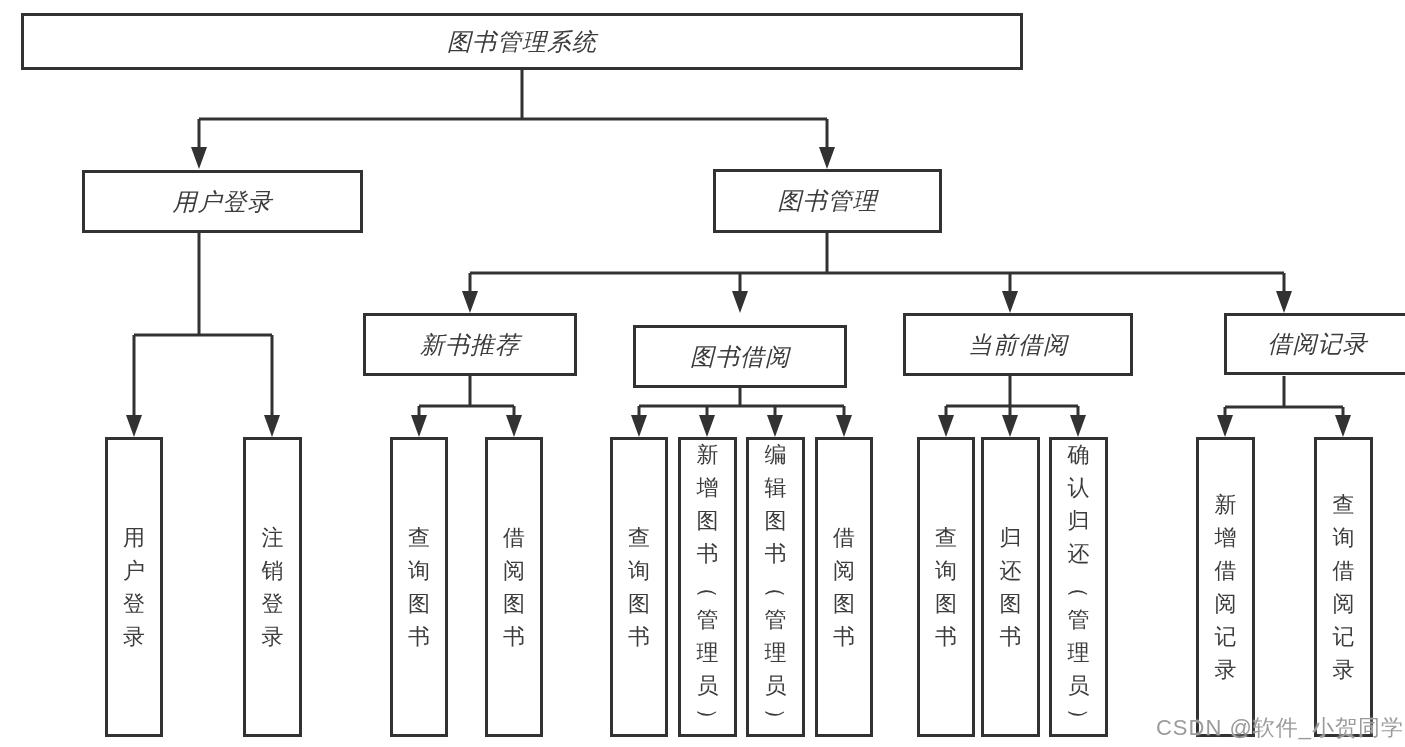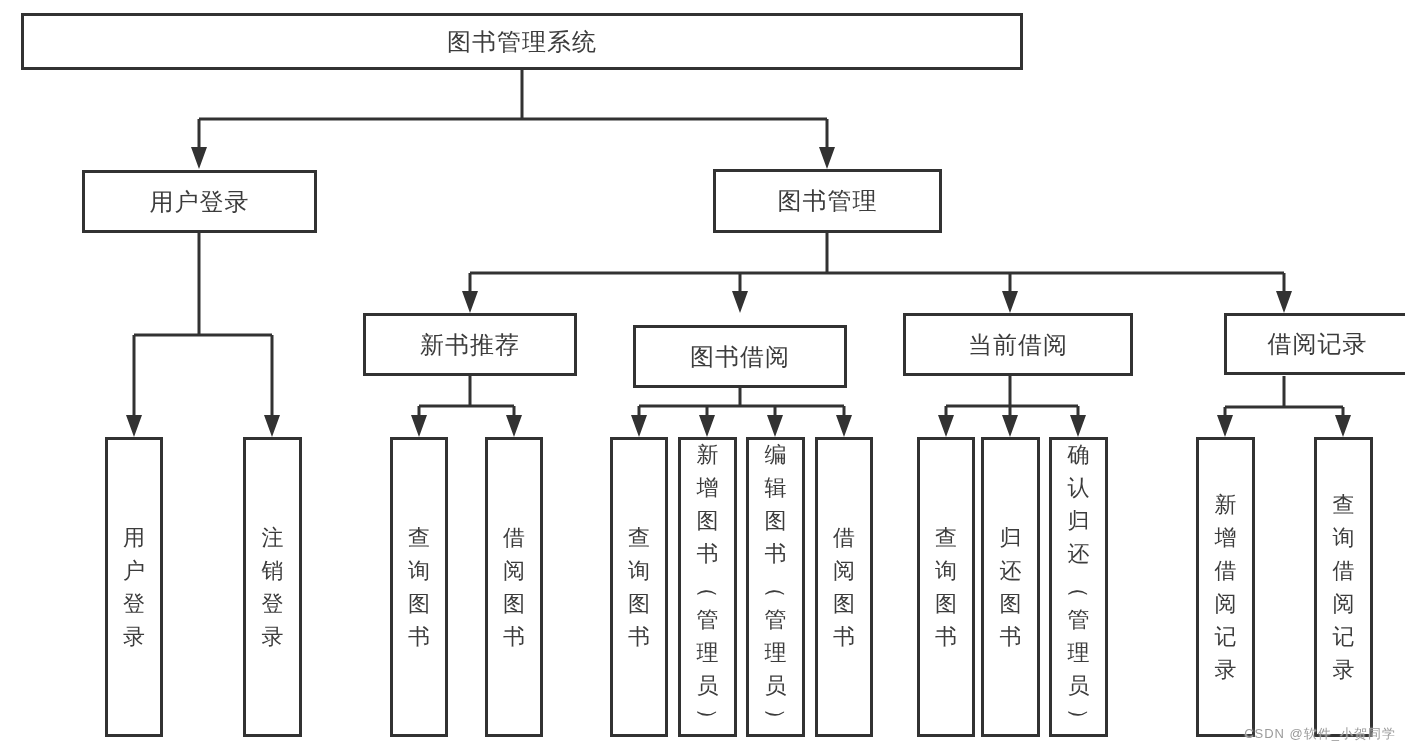--- a/index.html
+++ b/index.html
@@ -5,27 +5,27 @@
   html,body{margin:0;padding:0;background:#ffffff;}
   body{width:1405px;height:747px;overflow:hidden;font-family:"Liberation Sans","DejaVu Sans",sans-serif;}
   .stage{position:relative;width:1405px;height:747px;background:#ffffff;}
   svg.wires{position:absolute;left:0;top:0;width:1405px;height:747px;}
   .box{
     position:absolute;box-sizing:border-box;
     border:3px solid #323232;background:#ffffff;
     display:flex;align-items:center;justify-content:center;
     color:#3c3c3c;font-weight:500;
   }
-  .h{font-size:24px;letter-spacing:1px;white-space:nowrap;}
+  .h{font-size:24px;letter-spacing:1px;white-space:nowrap;font-style:italic;}
   .v{flex-direction:column;gap:11px;font-size:22px;}
   .v span{display:block;height:22px;line-height:22px;width:22px;text-align:center;}
   .v span.rot{transform:rotate(90deg);}
   .watermark{
-    position:absolute;right:9px;bottom:4px;z-index:5;
-    font-size:13px;letter-spacing:1px;color:#9b9b9b;font-weight:500;
+    position:absolute;right:1px;bottom:4px;z-index:5;
+    font-size:22px;letter-spacing:1px;color:#9b9b9b;font-weight:500;
     text-shadow:0 0 2px #ffffff;white-space:nowrap;
   }
 </style>
 </head>
 <body>
 
 <div class="stage">
 
   <svg class="wires" width="1405" height="747" viewBox="0 0 1405 747" xmlns="http://www.w3.org/2000/svg">
     <g>
@@ -50,21 +50,21 @@
         M938 415 L954 415 L946 437 Z  M1002 415 L1018 415 L1010 437 Z
         M1070 415 L1086 415 L1078 437 Z
         M1217 415 L1233 415 L1225 437 Z  M1335 415 L1351 415 L1343 437 Z"></path>
     </g>
   </svg>
 
   <div class="box h" style="left:21px;top:13px;width:1002px;height:57px">
     <span>图书管理系统</span>
   </div>
 
-  <div class="box h" style="left:82px;top:170px;width:235px;height:63px">
+  <div class="box h" style="left:82px;top:170px;width:281px;height:63px">
     <span>用户登录</span>
   </div>
   <div class="box h" style="left:363px;top:313px;width:214px;height:63px">
     <span>新书推荐</span>
   </div>
 
   <div class="box h" style="left:713px;top:169px;width:229px;height:64px">
     <span>图书管理</span>
   </div>
   <div class="box h" style="left:633px;top:325px;width:214px;height:63px">

